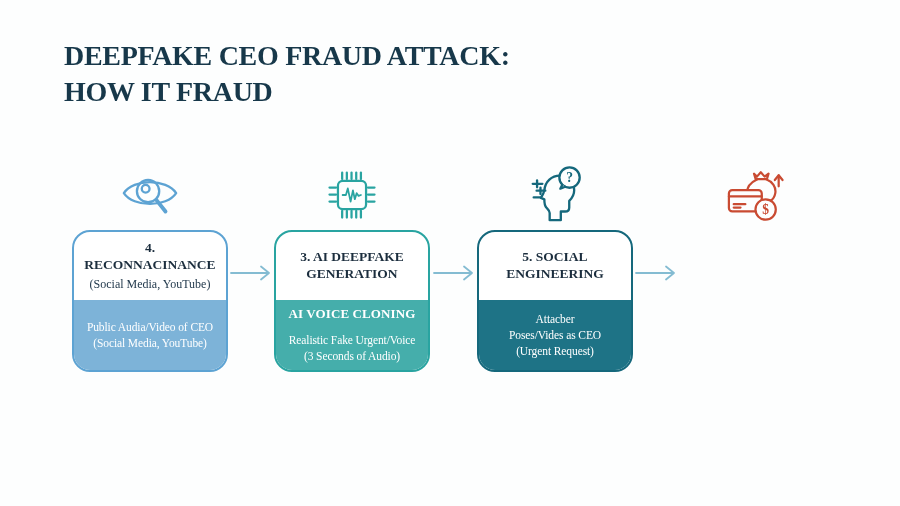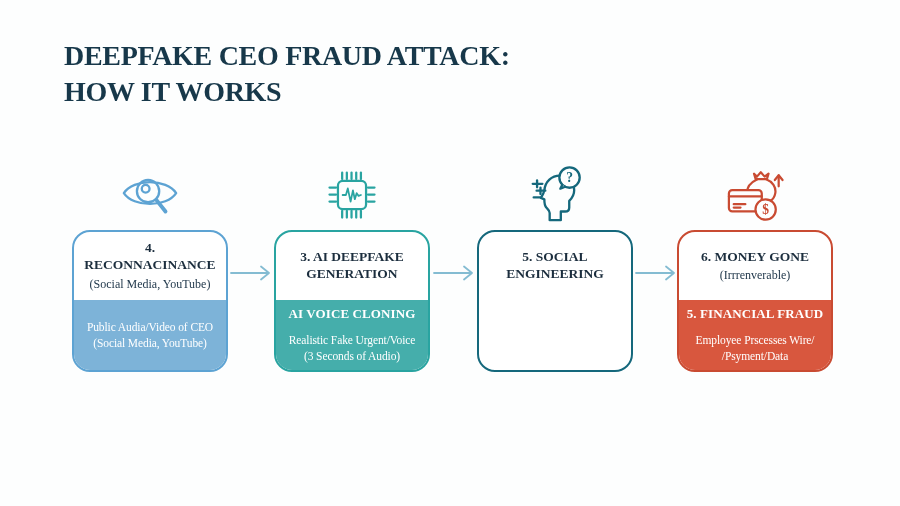--- a/index.html
+++ b/index.html
@@ -53,21 +53,21 @@
   .arrow-3 { left:634px; }
   svg { display:block; }
 </style>
 </head>
 <body>
 
 <div class="canvas" style="--arrow: #84bcd2;">
 
   <div class="title">
     <div>DEEPFAKE CEO FRAUD ATTACK:</div>
-    <div>HOW IT WORKS</div>
+    <div>HOW IT FRAUD</div>
   </div>
 
   <div class="step step-1" style="--accent: #5da3d3; --fill: #7db3d8;">
     <div class="icon-wrap">
       <svg width="62" height="54" viewBox="0 0 64 52" fill="none" stroke="currentColor" stroke-width="2.4" stroke-linecap="round" stroke-linejoin="round">
         <path d="M5 24 C 15 9, 49 9, 59 24 C 49 39, 15 39, 5 24 Z"></path>
         <circle cx="30" cy="22" r="11.5"></circle>
         <circle cx="27.5" cy="19.5" r="4"></circle>
         <line x1="38.5" y1="31" x2="48" y2="43" stroke-width="4"></line>
       </svg>
@@ -135,49 +135,43 @@
         <circle cx="47" cy="14" r="10.5" fill="#fdfefe"></circle>
         <path d="M39.5 21.5 L 37.5 25.5 L 42.5 23.5" fill="#fdfefe"></path>
         <text x="47" y="19" text-anchor="middle" font-size="14" font-weight="bold" fill="currentColor" stroke="none">?</text>
       </svg>
     </div>
     <div class="card">
       <div class="card-top">
         <div class="heading">5. SOCIAL ENGINEERING</div>
 
       </div>
+      <div class="card-bottom">
+
+        <div class="body-line">Attacber</div>
+        <div class="body-line">Poses/Vides as CEO</div>
+        <div class="body-line">(Urgent Request)</div>
+      </div>
     </div>
   </div>
 
   <div class="step step-4" style="--accent: #c94b32; --fill: #d8573e;">
     <div class="icon-wrap">
       <svg width="62" height="58" viewBox="0 0 64 60" fill="none" stroke="currentColor" stroke-width="2.3" stroke-linecap="round" stroke-linejoin="round">
         <path d="M34 14 C 26.5 17.5, 23 23.5, 23.8 30 L 23.8 25.5 M44 14 C 50 16, 54 22, 53 28 C 52.3 32, 50.5 34.5, 48 36"></path>
         <path d="M31 8 L34 11 L38 6.5 L42 11 L46 8 L44.3 13.5 L32.7 13.5 Z"></path>
         <line x1="56.5" y1="21" x2="56.5" y2="10"></line>
         <path d="M52.5 14.5 L56.5 9.5 L60.5 14.5"></path>
         <rect x="5" y="25" width="34" height="22" rx="3.5" fill="#fdfefe"></rect>
         <line x1="5" y1="31.5" x2="39" y2="31.5"></line>
         <line x1="10" y1="39.5" x2="22" y2="39.5"></line>
         <line x1="10" y1="43" x2="17" y2="43"></line>
         <circle cx="43" cy="45" r="10.5" fill="#fdfefe"></circle>
         <text x="43" y="50" text-anchor="middle" font-size="14" font-weight="bold" fill="currentColor" stroke="none">$</text>
       </svg>
-    </div>
-    <div class="card">
-      <div class="card-top">
-        <div class="heading">6. MONEY GONE</div>
-        <div class="subheading">(Irrrenverable)</div>
-      </div>
-      <div class="card-bottom">
-        <div class="body-strong">5. FINANCIAL FRAUD</div>
-        <div class="body-line">Employee Prscesses Wire/</div>
-        <div class="body-line">/Psyment/Data</div>
-
-      </div>
     </div>
   </div>
 
   <svg class="arrow arrow-1" width="44" height="18" viewBox="0 0 44 18" fill="none" stroke="currentColor" stroke-width="1.8" stroke-linecap="round" stroke-linejoin="round">
     <line x1="2" y1="9" x2="39" y2="9"></line>
       <path d="M32 2.5 L40 9 L32 15.5"></path>
   </svg>
   <svg class="arrow arrow-2" width="44" height="18" viewBox="0 0 44 18" fill="none" stroke="currentColor" stroke-width="1.8" stroke-linecap="round" stroke-linejoin="round">
     <line x1="2" y1="9" x2="39" y2="9"></line>
       <path d="M32 2.5 L40 9 L32 15.5"></path>

